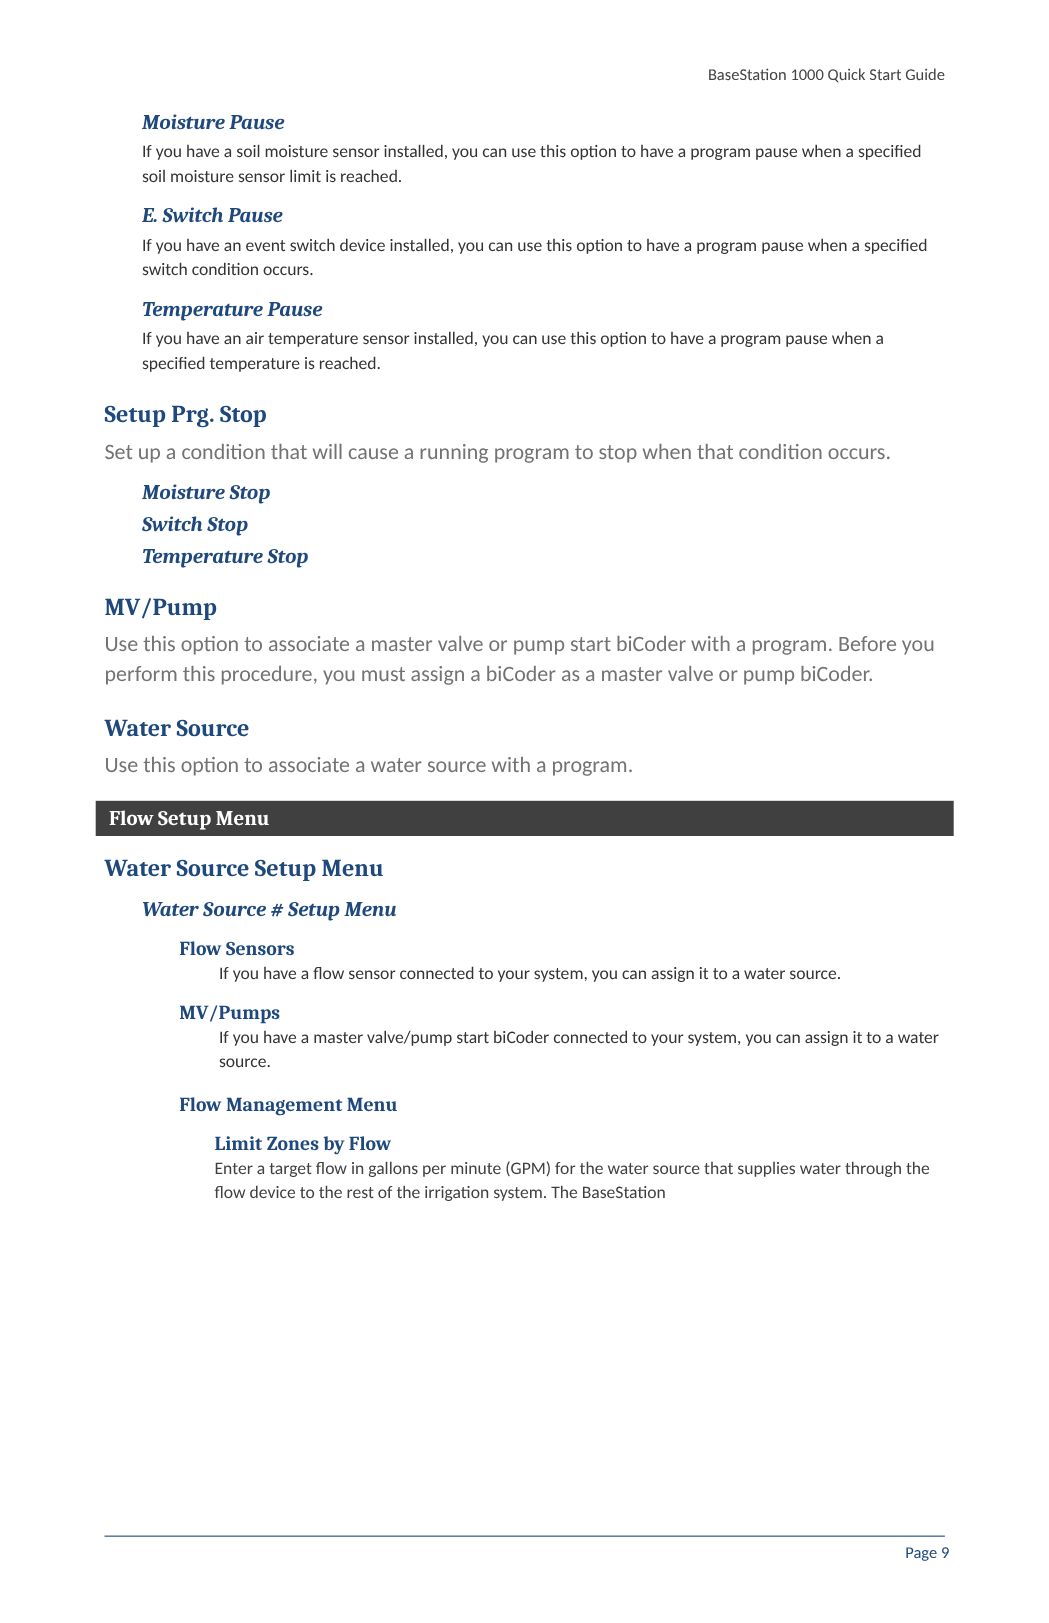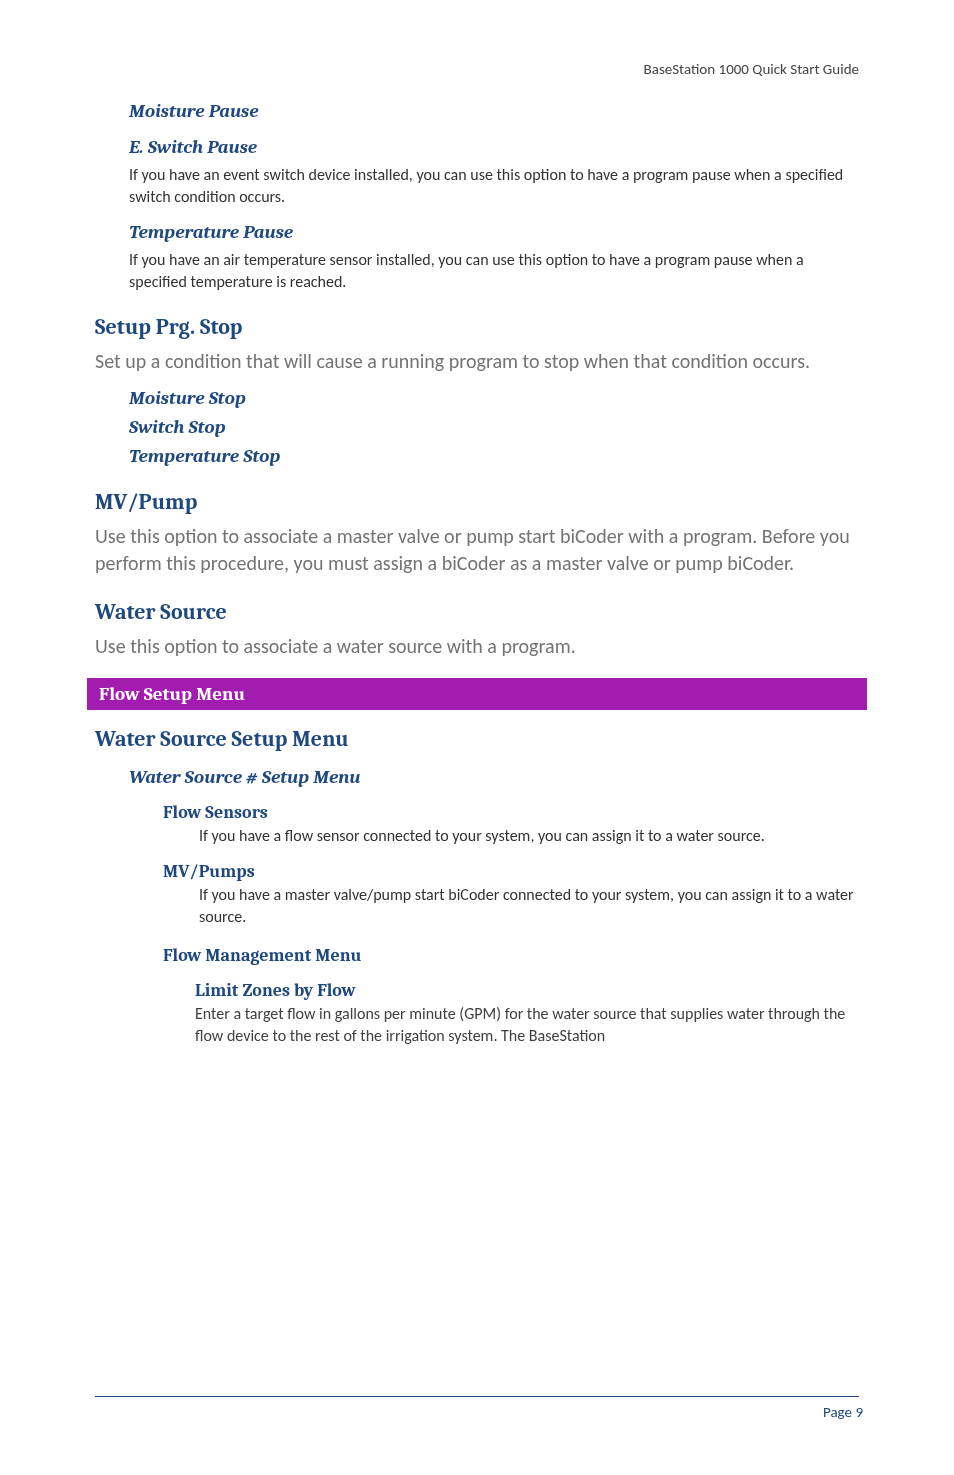--- a/index.html
+++ b/index.html
@@ -4,36 +4,37 @@
 <style>
   * { margin: 0; padding: 0; box-sizing: border-box; }
   html, body { width: 954px; height: 1475px; background: #ffffff; font-family: 'Calibri', 'Segoe UI', Arial, sans-serif; color: #333; }
   .page { width: 954px; height: 1475px; padding: 60px 95px 50px 95px; position: relative; }
   .running-header { text-align: right; font-size: 15px; color: #444; margin-bottom: 22px; }
   .h3-italic { color: #1f497d; font-family: Cambria, Georgia, serif; font-style: italic; font-weight: bold; font-size: 19px; margin-left: 34px; margin-top: 14px; margin-bottom: 6px; }
   .body-para { font-size: 16px; color: #333; margin-left: 34px; line-height: 1.35; margin-bottom: 10px; }
   .h2 { color: #1f497d; font-family: Cambria, Georgia, serif; font-weight: bold; font-size: 22px; margin-top: 22px; margin-bottom: 8px; }
   .body-root { font-size: 20px; color: #737373; line-height: 1.35; margin-bottom: 12px; }
   .h3-italic.tight { margin-top: 7px; margin-bottom: 6px; }
-  .section-band { background: #a21caf; color: #ffffff; font-family: Cambria, Georgia, serif; font-weight: bold; font-size: 19px; padding: 5px 12px; margin-top: 18px; margin-bottom: 16px; margin-left: -8px; margin-right: -8px; }
+  .section-band { background: #404040; color: #ffffff; font-family: Cambria, Georgia, serif; font-weight: bold; font-size: 19px; padding: 5px 12px; margin-top: 18px; margin-bottom: 16px; margin-left: -8px; margin-right: -8px; }
   .h4 { color: #1f497d; font-family: Cambria, Georgia, serif; font-weight: bold; font-size: 18px; margin-left: 68px; margin-top: 14px; margin-bottom: 2px; }
   .body-4 { font-size: 16px; color: #333; margin-left: 104px; line-height: 1.35; margin-bottom: 10px; }
   .h5 { color: #1f497d; font-family: Cambria, Georgia, serif; font-weight: bold; font-size: 18px; margin-left: 100px; margin-top: 14px; margin-bottom: 2px; }
   .body-5 { font-size: 16px; color: #404040; margin-left: 100px; line-height: 1.35; margin-bottom: 10px; }
   .footer-rule { position: absolute; left: 95px; right: 95px; bottom: 78px; border-top: 1px solid #1f497d; }
   .footer-text { position: absolute; right: 91px; bottom: 54px; font-size: 15px; color: #1f497d; }
 </style>
 </head>
 <body>
 
 <div class="page">
 
   <div class="running-header">BaseStation 1000 Quick Start Guide</div>
 
   <div class="h3-italic">Moisture Pause</div>
+  <p class="body-para">If you have a soil moisture sensor installed, you can use this option to have a program pause when a specified soil moisture sensor limit is reached.</p>
 
   <div class="h3-italic">E. Switch Pause</div>
   <p class="body-para">If you have an event switch device installed, you can use this option to have a program pause when a specified switch condition occurs.</p>
 
   <div class="h3-italic">Temperature Pause</div>
   <p class="body-para">If you have an air temperature sensor installed, you can use this option to have a program pause when a specified temperature is reached.</p>
 
   <div class="h2">Setup Prg. Stop</div>
   <p class="body-root">Set up a condition that will cause a running program to stop when that condition occurs.</p>
 

